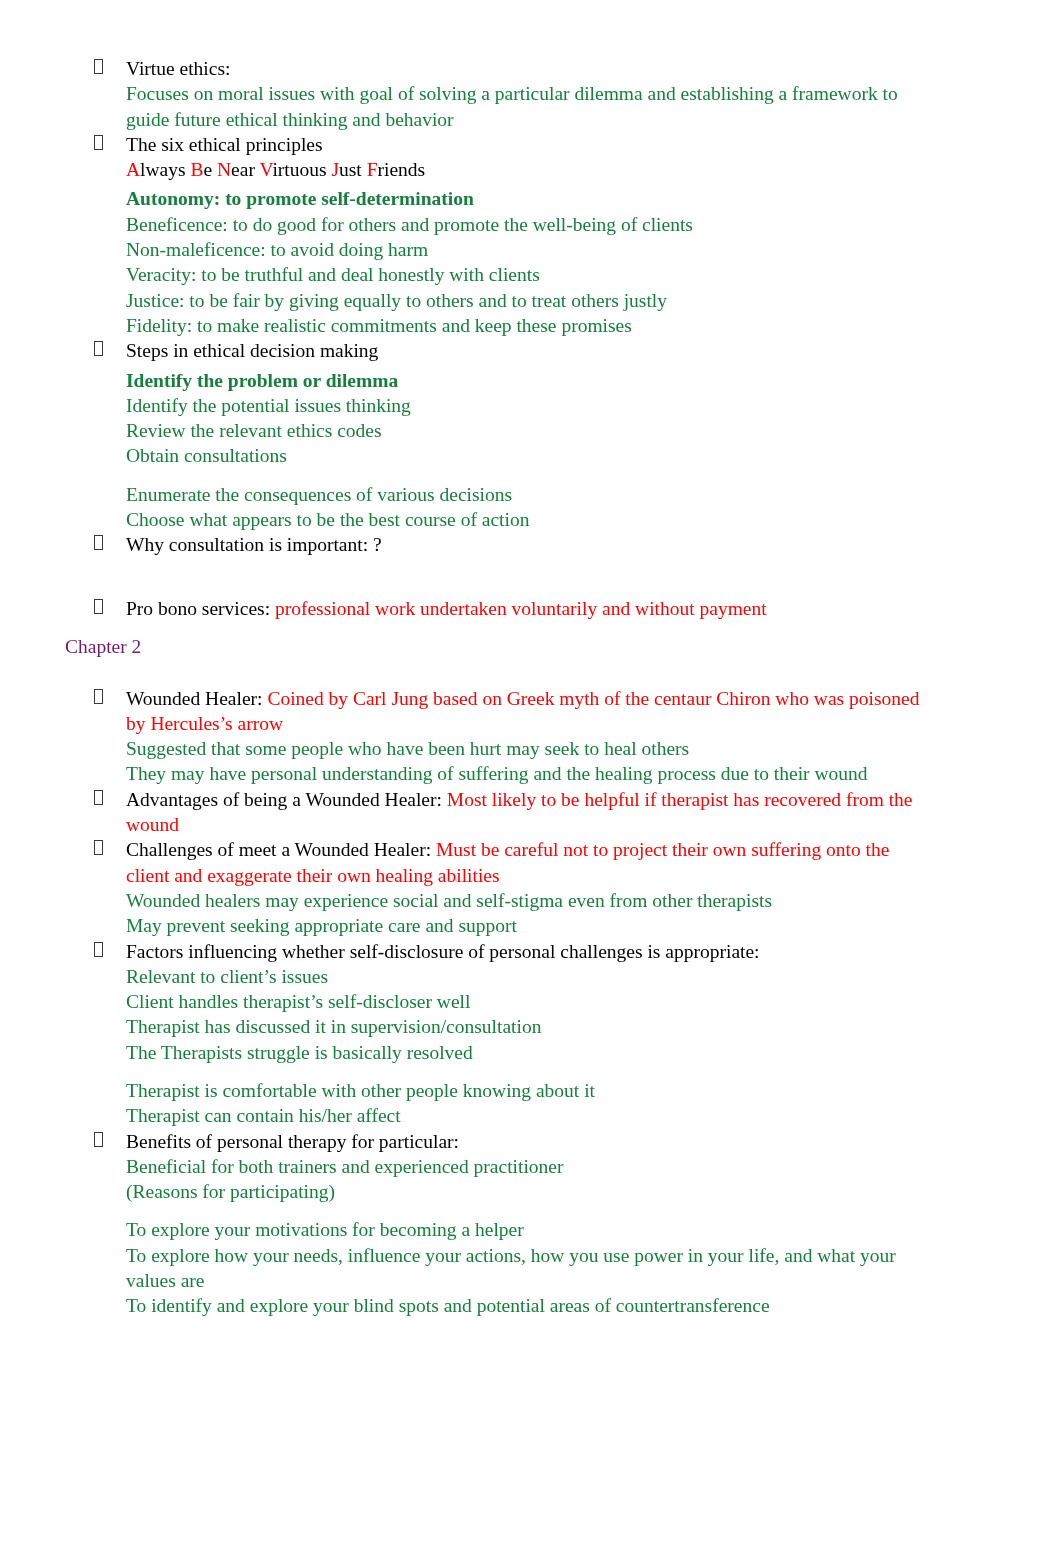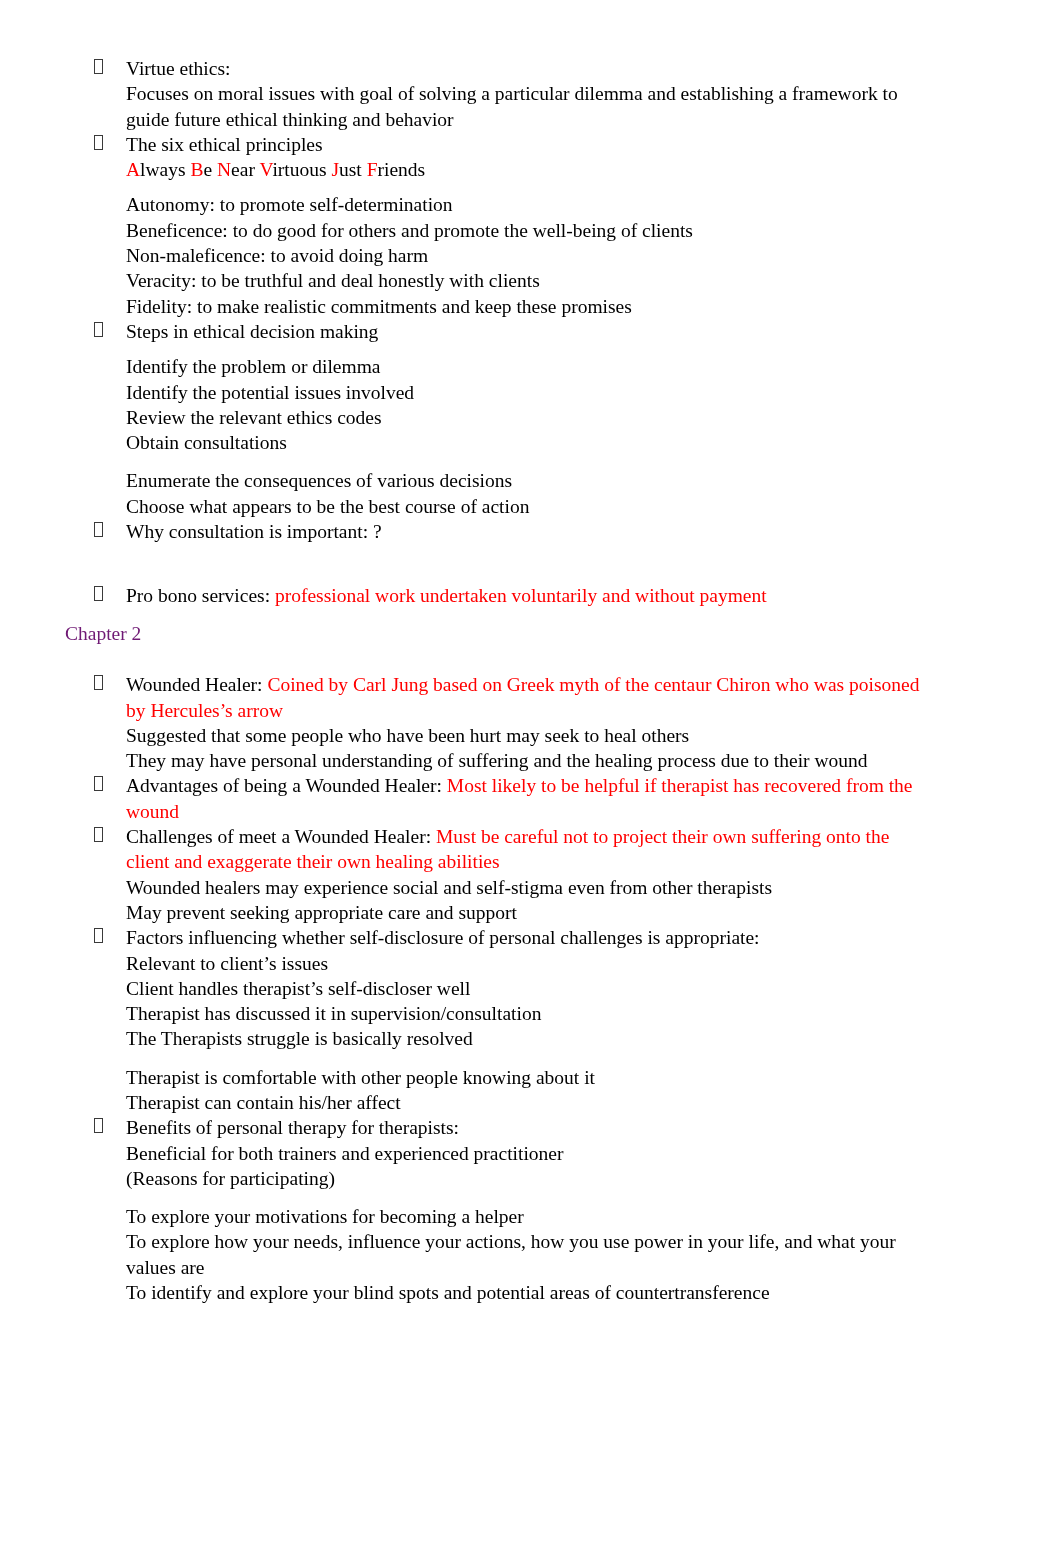--- a/index.html
+++ b/index.html
@@ -50,24 +50,25 @@
     box-sizing: border-box;
   }
   .bullet-text {
     display: block;
   }
 
   
   .cont-line {
     padding-left: 61px;
     margin: 0;
-    color: #000000;
+    color: #15803d;
   }
   .cont-line.gap-before {
-    margin-top: 10px;
+    margin-top: 4px;
+    font-weight: bold;
   }
 
   
   .chapter-head {
     margin: 0;
     padding-left: 0;
     color: #701a75;
   }
 
   
@@ -108,30 +109,31 @@
       <span><span class="red">N</span><span class="black">ear</span></span>
       <span><span class="red">V</span><span class="black">irtuous</span></span>
       <span><span class="red">J</span><span class="black">ust</span></span>
       <span><span class="red">F</span><span class="black">riends</span></span>
     </div>
 
     <div class="cont-line gap-before">Autonomy: to promote self-determination</div>
     <div class="cont-line">Beneficence: to do good for others and promote the well-being of clients</div>
     <div class="cont-line">Non-maleficence: to avoid doing harm</div>
     <div class="cont-line">Veracity: to be truthful and deal honestly with clients</div>
+    <div class="cont-line">Justice: to be fair by giving equally to others and to treat others justly</div>
     <div class="cont-line">Fidelity: to make realistic commitments and keep these promises</div>
 
     <div class="bullet-row">
       <span class="bullet-glyph">
           <span class="tofu"></span>
         </span>
       <span class="bullet-text black">Steps in ethical decision making</span>
     </div>
     <div class="cont-line gap-before">Identify the problem or dilemma</div>
-    <div class="cont-line">Identify the potential issues involved</div>
+    <div class="cont-line">Identify the potential issues thinking</div>
     <div class="cont-line">Review the relevant ethics codes</div>
     <div class="cont-line">Obtain consultations</div>
     <div class="half-gap"></div>
     <div class="cont-line">Enumerate the consequences of various decisions</div>
     <div class="cont-line">Choose what appears to be the best course of action</div>
 
     <div class="bullet-row">
       <span class="bullet-glyph">
           <span class="tofu"></span>
         </span>
@@ -192,21 +194,21 @@
     <div class="cont-line">Therapist has discussed it in supervision/consultation</div>
     <div class="cont-line">The Therapists struggle is basically resolved</div>
     <div class="half-gap"></div>
     <div class="cont-line">Therapist is comfortable with other people knowing about it</div>
     <div class="cont-line">Therapist can contain his/her affect</div>
 
     <div class="bullet-row">
       <span class="bullet-glyph">
           <span class="tofu"></span>
         </span>
-      <span class="bullet-text black">Benefits of personal therapy for therapists:</span>
+      <span class="bullet-text black">Benefits of personal therapy for particular:</span>
     </div>
     <div class="cont-line">Beneficial for both trainers and experienced practitioner</div>
     <div class="cont-line">(Reasons for participating)</div>
     <div class="half-gap"></div>
     <div class="cont-line">To explore your motivations for becoming a helper</div>
     <div class="cont-line">To explore how your needs, influence your actions, how you use power in your life, and what your values are</div>
     <div class="cont-line">To identify and explore your blind spots and potential areas of countertransference</div>
 
   </div>
 </div>

